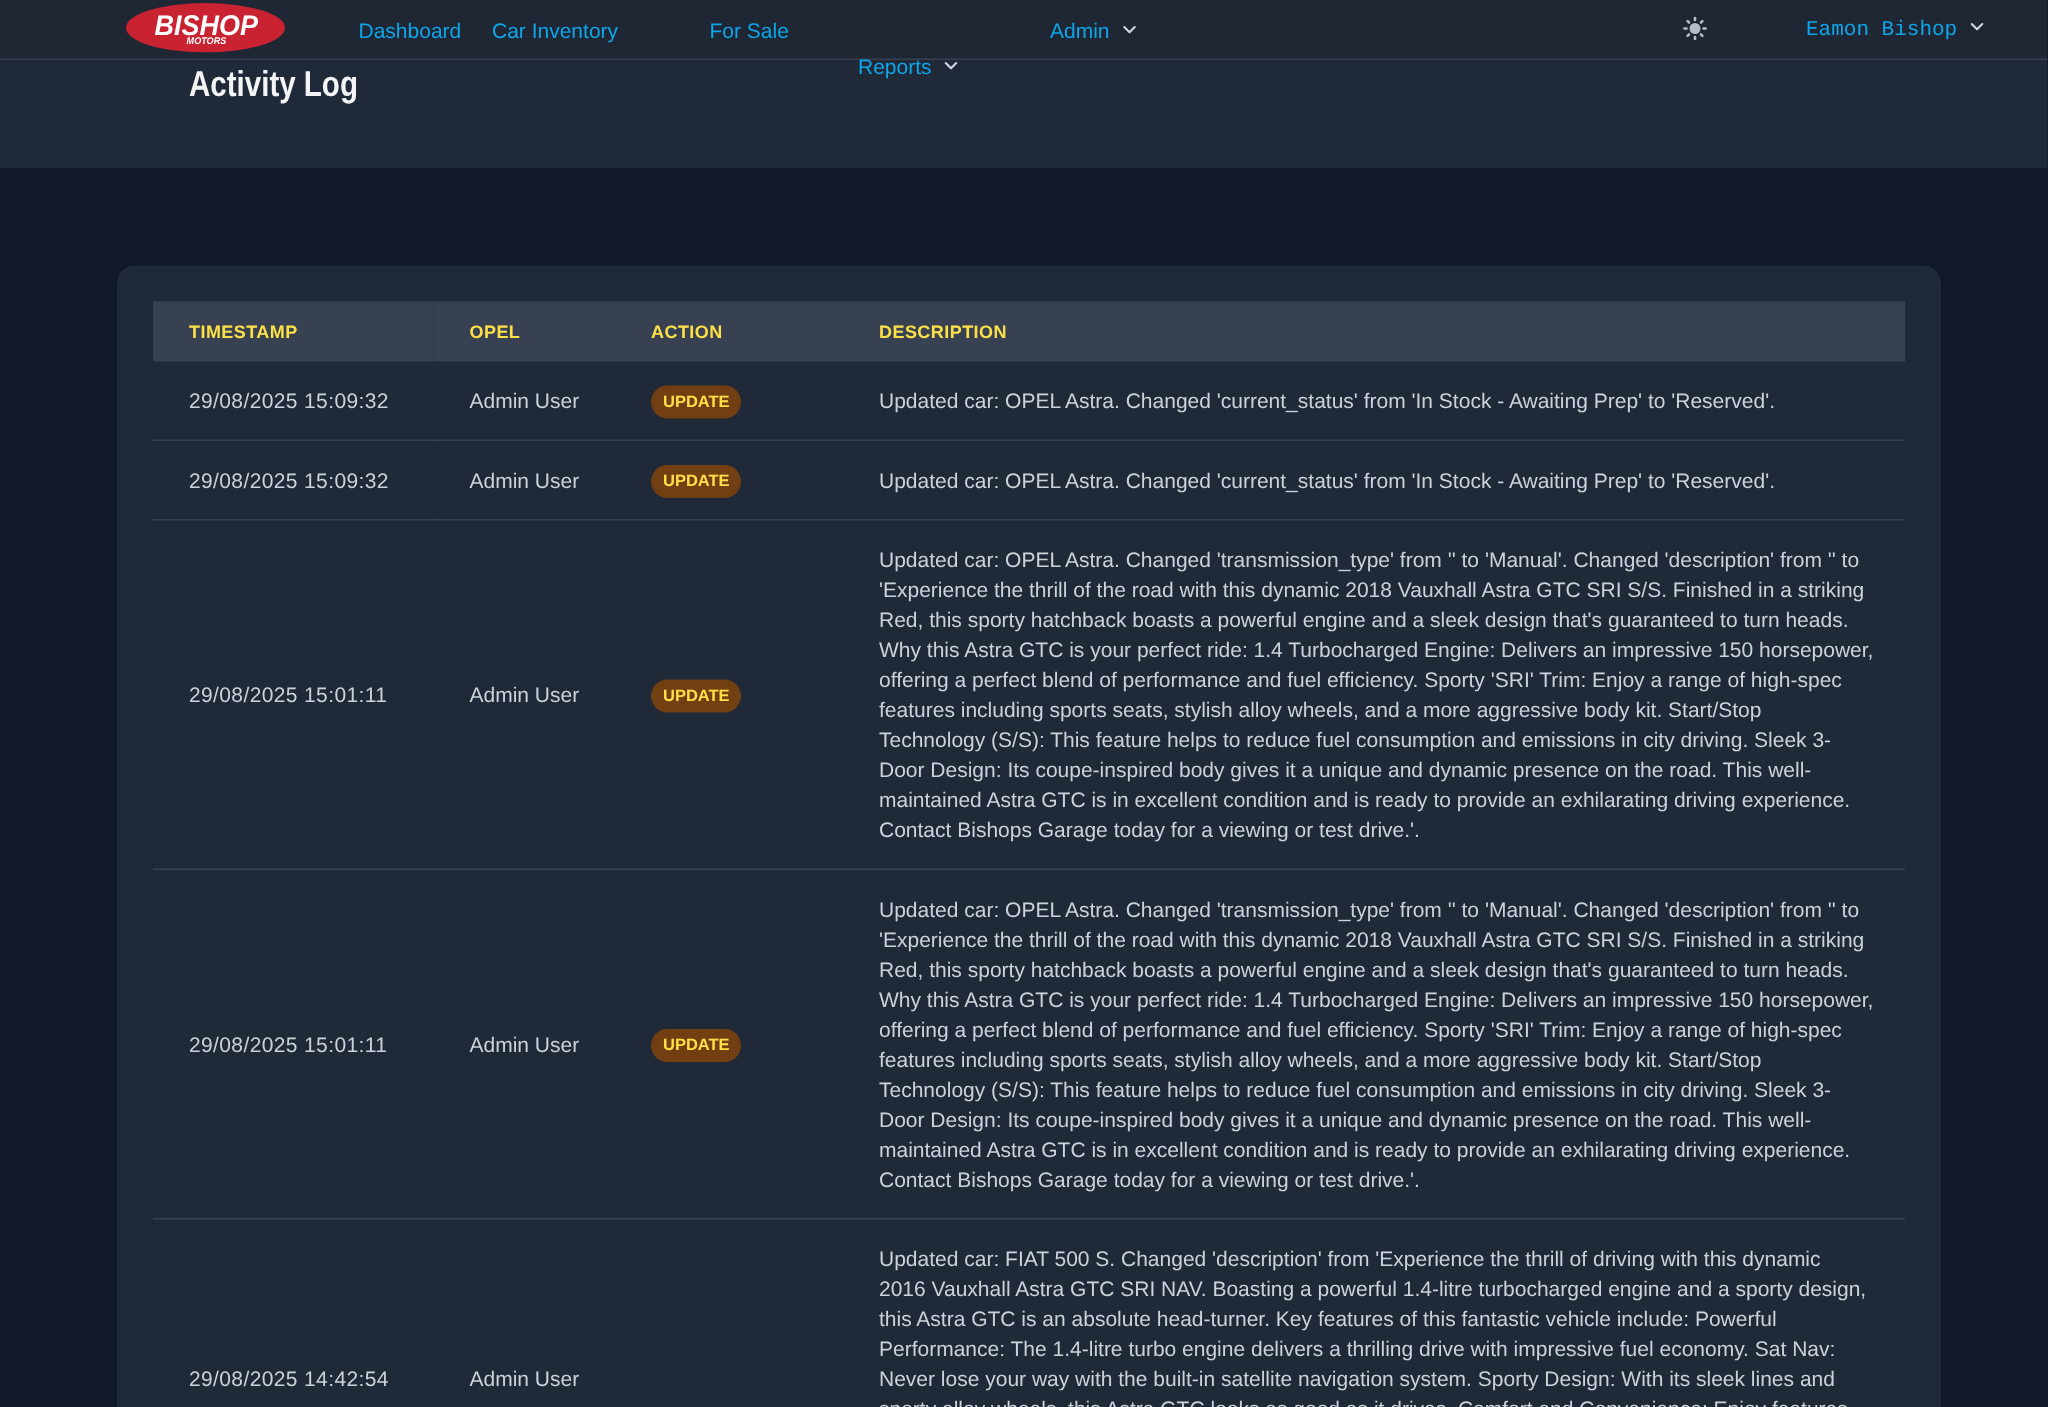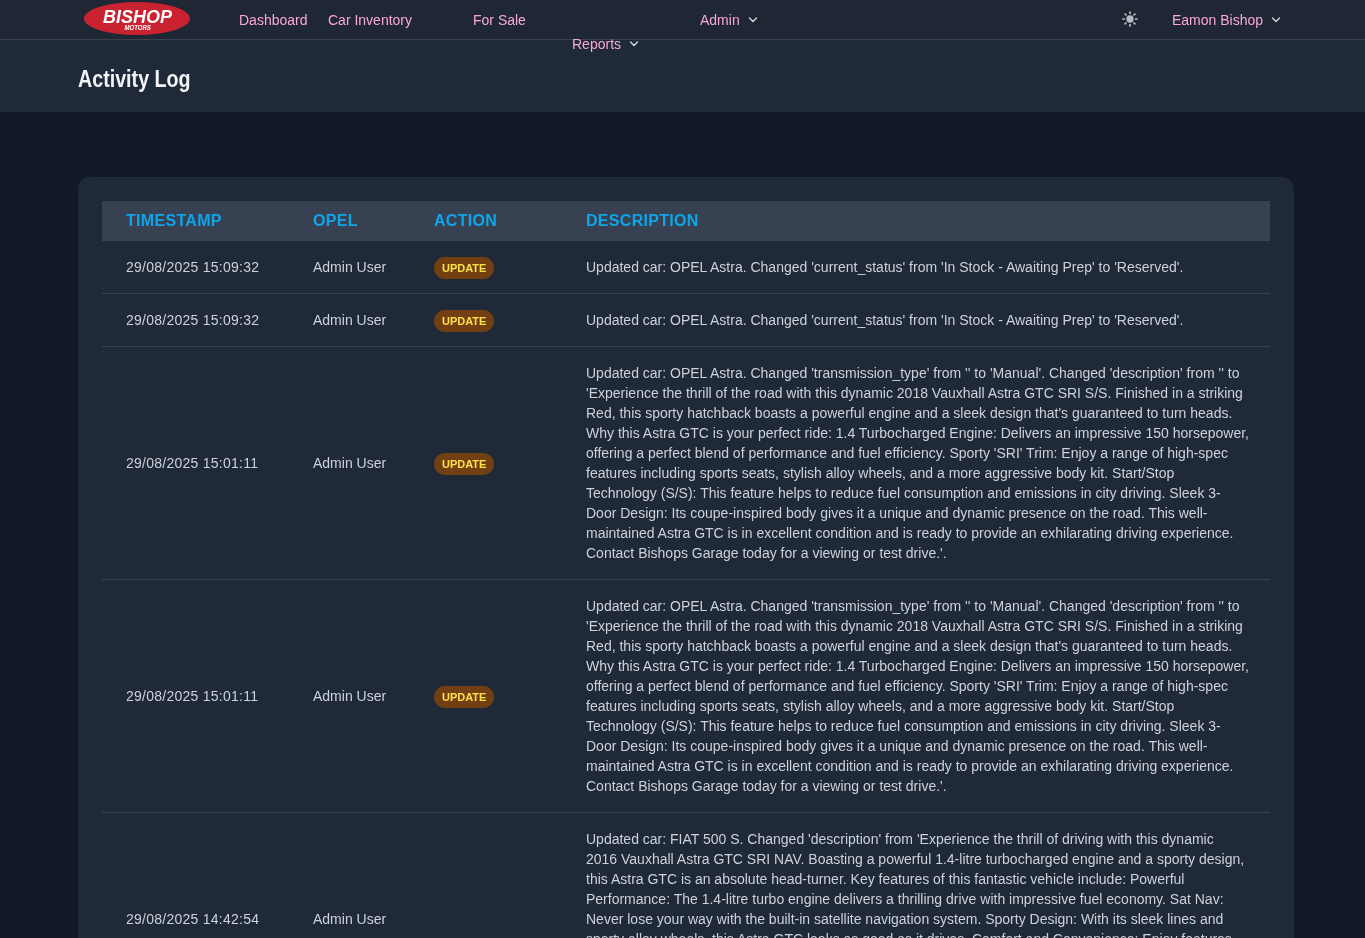--- a/index.html
+++ b/index.html
@@ -1,34 +1,34 @@
 <!DOCTYPE html>
 <html><head>
 <meta charset="utf-8">
 <style>
 * { margin:0; padding:0; box-sizing:border-box; }
 html,body { width:1365px; height:938px; overflow:hidden; background:#111827; font-family:"Liberation Sans", sans-serif; }
 .nav {
   position:relative; height:40px; background:#1f2735;
   border-bottom:1px solid #394150;
 }
-.navlink { position:absolute; top:1px; height:39px; line-height:39px; color:#f9a8d4; font-size:14px; white-space:nowrap; }
+.navlink { position:absolute; top:1px; height:39px; line-height:39px; color:#0ea5e9; font-size:14px; white-space:nowrap; }
 .logo { position:absolute; left:84px; top:2px; width:106px; height:33px; }
 .logo svg { display:block; }
 .chev { display:inline-block; width:10px; height:10px; margin-left:8px; }
 .sun { position:absolute; left:1122px; top:11px; width:16px; height:16px; }
-.band { height:72px; background:#1f2937; display:flex; align-items:center; }
+.band { height:72px; background:#1f2937; display:flex; align-items:flex-start;padding-left:48px; }
 .band h1 { margin-left:78px; font-size:24px; font-weight:bold; color:#f3f4f6; transform:scaleX(0.82); transform-origin:left center; white-space:nowrap; position:relative; top:3px; }
 .main { padding-top:65px; }
 .card { margin-left:78px; width:1216px; background:#1f2937; border-radius:12px; padding:24px; }
 table { border-collapse:collapse; table-layout:fixed; width:1168px; }
 col.c1{width:187px;} col.c2{width:121px;} col.c3{width:152px;} col.c4{width:708px;}
 thead th {
-  background:#374151; text-align:left; font-size:16px; font-weight:bold;
-  color:#0ea5e9; letter-spacing:0.3px; padding:12px 24px; height:40px; line-height:16px;
+  background:#374151; text-align:left; font-size:12px; font-weight:bold;
+  color:#fde047; letter-spacing:0.3px; padding:12px 24px; height:40px; line-height:16px;
 }
 tbody td {
   padding:16px 24px; font-size:14px; color:#ccd2da; line-height:20px;
   vertical-align:middle; border-top:1px solid #374151;
 }
 tbody tr:first-child td { border-top:none; }
 .badge {
   display:inline-block; font-size:11px; font-weight:bold; letter-spacing:0px;
   padding:4px 8px; border-radius:11px; line-height:14px; white-space:nowrap;
 }
@@ -64,21 +64,21 @@
       <line x1="12" y1="1.5" x2="12" y2="3.5"></line>
       <line x1="12" y1="20.5" x2="12" y2="22.5"></line>
       <line x1="1.5" y1="12" x2="3.5" y2="12"></line>
       <line x1="20.5" y1="12" x2="22.5" y2="12"></line>
       <line x1="4.6" y1="4.6" x2="6" y2="6"></line>
       <line x1="18" y1="18" x2="19.4" y2="19.4"></line>
       <line x1="4.6" y1="19.4" x2="6" y2="18"></line>
       <line x1="18" y1="6" x2="19.4" y2="4.6"></line>
     </g>
   </svg>
-  <a class="navlink" style="left:1172px;">Eamon Bishop<svg class="chev" viewBox="0 0 10 10">
+  <a class="navlink" style="left:1204px;font-family:Liberation Mono, monospace;">Eamon Bishop<svg class="chev" viewBox="0 0 10 10">
         <path d="M1.5 3 L5 6.5 L8.5 3" stroke="#d4d8df" stroke-width="1.4" fill="none" stroke-linecap="round" stroke-linejoin="round"></path>
       </svg></a>
 </div>
 <div class="band">
     <h1>Activity Log</h1>
   </div>
 <div class="main">
 <div class="card">
 <table>
 <colgroup>

